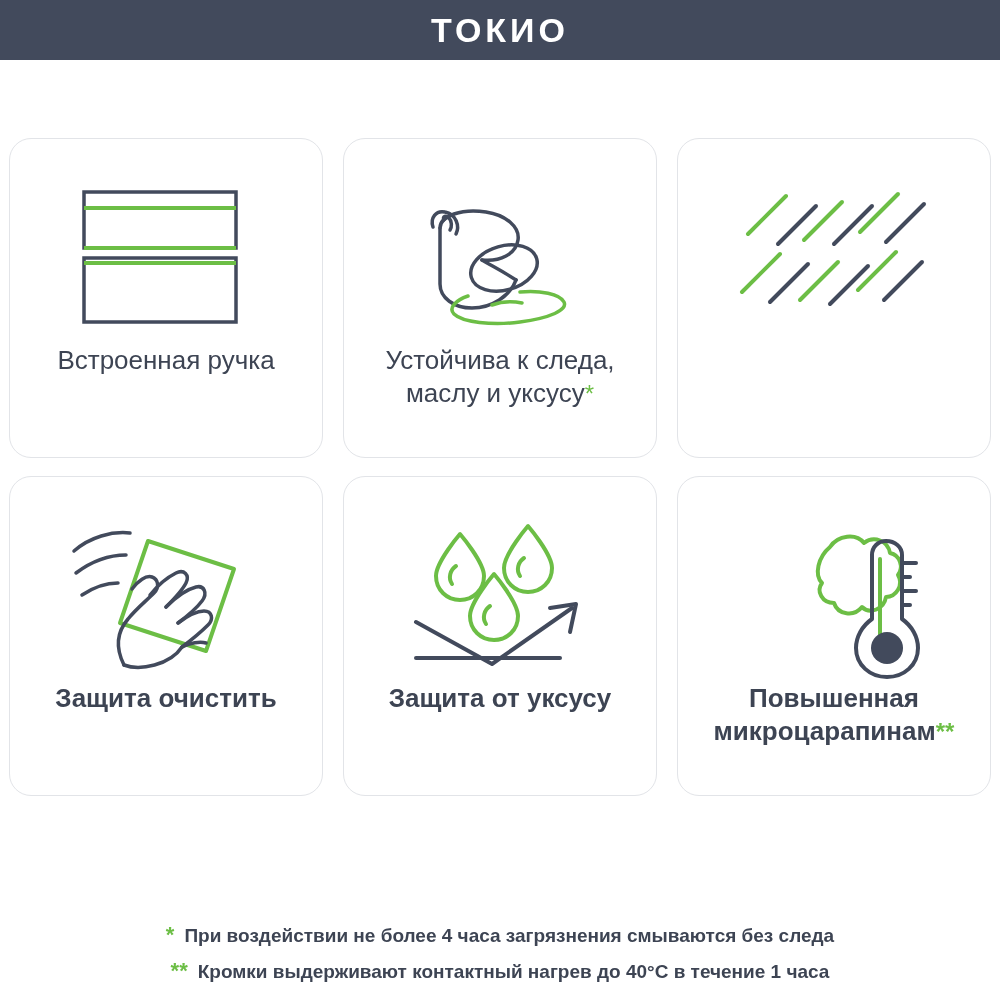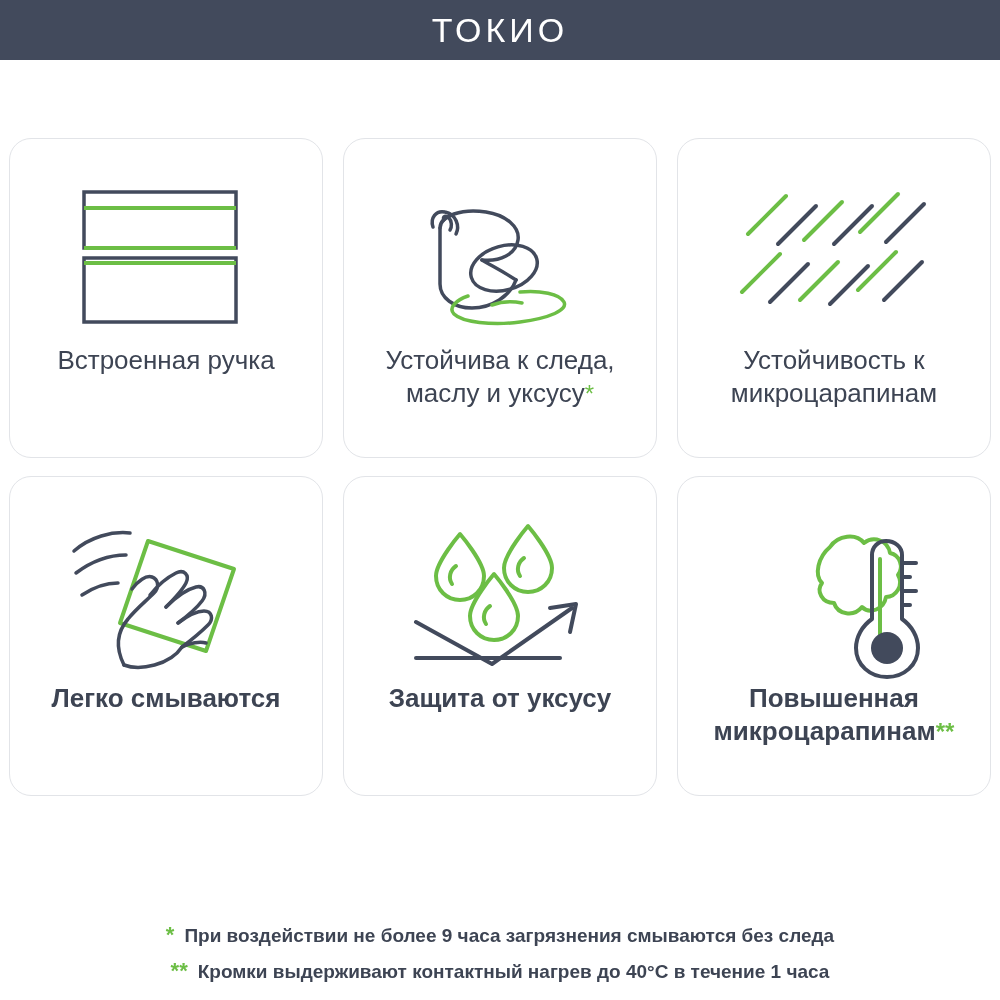--- a/index.html
+++ b/index.html
@@ -26,21 +26,21 @@
   .header {
     height: 60px;
     background: #424a5c;
     display: flex;
     align-items: center;
     justify-content: center;
   }
   .header-title {
     color: #ffffff;
     font-size: 34px;
-    font-weight: normal;
+    font-weight: bold;
     letter-spacing: 4px;
     line-height: 1;
   }
 
   
   .grid {
     margin: 78px auto 0 auto;
     width: 980px;
     display: grid;
     grid-template-columns: repeat(3, 314px);
@@ -177,23 +177,20 @@
               <line x1="44" y1="62" x2="82" y2="24"></line>
               <line x1="100" y1="62" x2="138" y2="24"></line>
               <line x1="152" y1="60" x2="190" y2="22"></line>
               <line x1="36" y1="120" x2="74" y2="82"></line>
               <line x1="96" y1="122" x2="134" y2="84"></line>
               <line x1="150" y1="118" x2="188" y2="80"></line>
             </g>
           </g>
         </svg>
       </div>
-      <div class="card-label">
-        <span>Устойчивость к микроцарапинам</span><span class="star"></span>
-      </div>
     </div>
 
     <div class="card">
       <div class="icon-wrap">
         <svg width="200" height="160" viewBox="0 0 200 160">
           <g fill="none" stroke="#6cbe45" stroke-width="4" stroke-linecap="round" stroke-linejoin="round">
             <path d="M82 26 L168 54 L140 136 L54 108 Z"></path>
           </g>
           <g fill="none" stroke="#424a5c" stroke-width="3.5" stroke-linecap="round" stroke-linejoin="round">
             <path d="M8 36 C24 22 46 16 64 18"></path>
@@ -202,21 +199,21 @@
             <path d="M58 150 C50 134 50 118 62 104 C70 94 80 86 88 78 C94 72 92 64 86 62 C80 60 72 66 66 74"></path>
             <path d="M84 80 C92 70 102 62 110 58 C118 54 124 60 120 68 C116 76 108 84 100 92"></path>
             <path d="M100 92 C110 82 122 74 130 72 C138 70 142 78 136 86 C130 94 120 102 112 108"></path>
             <path d="M112 108 C120 102 130 96 138 96 C146 96 148 104 142 110 C134 118 124 126 116 132"></path>
             <path d="M116 132 C124 128 134 126 140 128"></path>
             <path d="M58 150 C74 156 104 150 116 132"></path>
           </g>
         </svg>
       </div>
       <div class="card-label bold">
-        <span>Легко смываются</span><span class="star"></span>
+        <span>Защита очистить</span><span class="star"></span>
       </div>
     </div>
 
     <div class="card">
       <div class="icon-wrap">
         <svg width="200" height="165" viewBox="0 0 200 165">
           <g fill="none" stroke="#6cbe45" stroke-width="4" stroke-linecap="round" stroke-linejoin="round">
             <path d="M60 22 C60 22 36 50 36 64 C36 78 47 88 60 88 C73 88 84 78 84 64 C84 50 60 22 60 22 Z"></path>
             <path d="M128 14 C128 14 104 42 104 56 C104 70 115 80 128 80 C141 80 152 70 152 56 C152 42 128 14 128 14 Z"></path>
             <path d="M94 62 C94 62 70 90 70 104 C70 118 81 128 94 128 C107 128 118 118 118 104 C118 90 94 62 94 62 Z"></path>
@@ -256,21 +253,21 @@
       <div class="card-label bold">
         <span>Повышенная микроцарапинам</span><span class="star">**</span>
       </div>
     </div>
 
   </div>
 
   <div class="footnotes">
     <div class="footnote">
       <span class="marker">*</span>
-      <span>При воздействии не более 9 часа загрязнения смываются без следа</span>
+      <span>При воздействии не более 4 часа загрязнения смываются без следа</span>
     </div>
     <div class="footnote">
       <span class="marker">**</span>
       <span>Кромки выдерживают контактный нагрев до 40°С в течение 1 часа</span>
     </div>
   </div>
 
 </div>
 
 </body></html>

